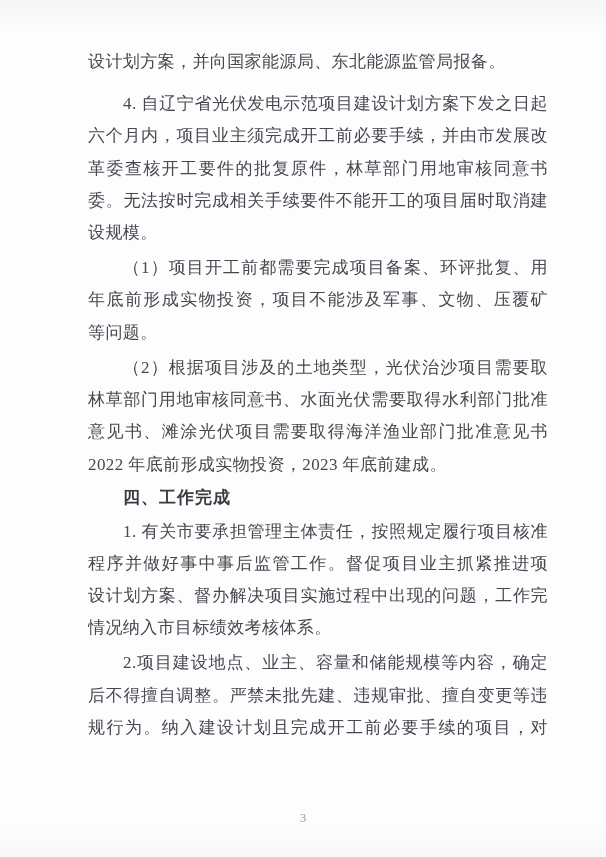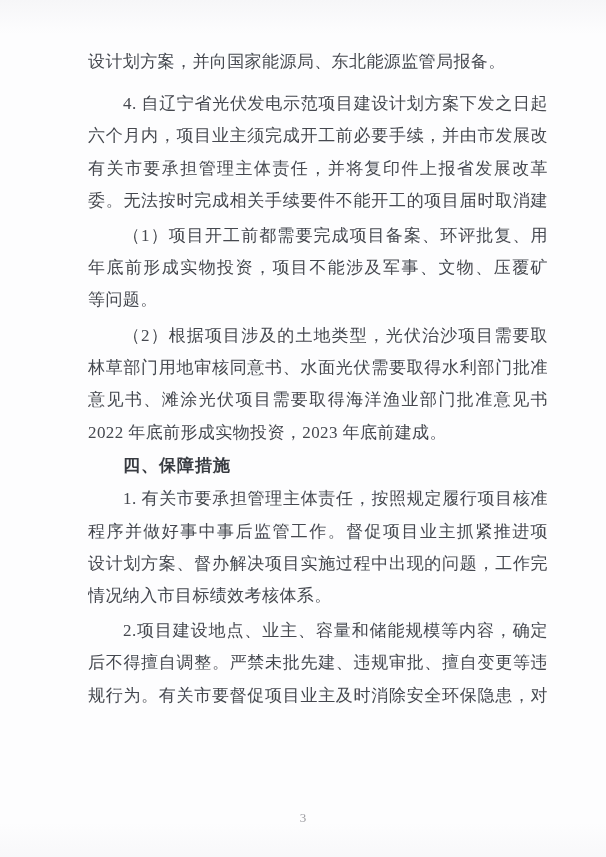--- a/index.html
+++ b/index.html
@@ -74,54 +74,55 @@
 
   <div class="text-block">
 
     <div class="para first">
       <div class="line end">设计划方案，并向国家能源局、东北能源监管局报备。</div>
     </div>
 
     <div class="para">
       <div class="line indent">4. 自辽宁省光伏发电示范项目建设计划方案下发之日起</div>
       <div class="line">六个月内，项目业主须完成开工前必要手续，并由市发展改</div>
-      <div class="line">有关市要承担管理主体责任，并将复印件上报省发展改革</div>
+      <div class="line">革委查核开工要件的批复原件，林草部门用地审核同意书</div>
       <div class="line">委。无法按时完成相关手续要件不能开工的项目届时取消建</div>
+      <div class="line end">设规模。</div>
     </div>
 
     <div class="para">
       <div class="line indent">（1）项目开工前都需要完成项目备案、环评批复、用地</div>
       <div class="line">年底前形成实物投资，项目不能涉及军事、文物、压覆矿</div>
       <div class="line end">等问题。</div>
     </div>
 
     <div class="para tight">
       <div class="line indent">（2）根据项目涉及的土地类型，光伏治沙项目需要取得</div>
       <div class="line">林草部门用地审核同意书、水面光伏需要取得水利部门批准</div>
       <div class="line end">意见书、滩涂光伏项目需要取得海洋渔业部门批准意见书等。</div>
     </div>
 
     <div class="para tight">
       <div class="line end">2022 年底前形成实物投资，2023 年底前建成。</div>
     </div>
 
     <div class="para tight heading">
-      <div class="line indent end">四、保障措施</div>
+      <div class="line indent end">四、工作完成</div>
     </div>
 
     <div class="para">
       <div class="line indent">1. 有关市要承担管理主体责任，按照规定履行项目核准</div>
       <div class="line">程序并做好事中事后监管工作。督促项目业主抓紧推进项目，</div>
       <div class="line">设计划方案、督办解决项目实施过程中出现的问题，工作完成</div>
       <div class="line end">情况纳入市目标绩效考核体系。</div>
     </div>
 
     <div class="para">
       <div class="line indent">2.项目建设地点、业主、容量和储能规模等内容，确定</div>
       <div class="line">后不得擅自调整。严禁未批先建、违规审批、擅自变更等违</div>
-      <div class="line">规行为。有关市要督促项目业主及时消除安全环保隐患，对</div>
+      <div class="line">规行为。纳入建设计划且完成开工前必要手续的项目，对</div>
     </div>
 
   </div>
 
   <div class="page-number">3</div>
 
 </div>
 
 </body></html>

